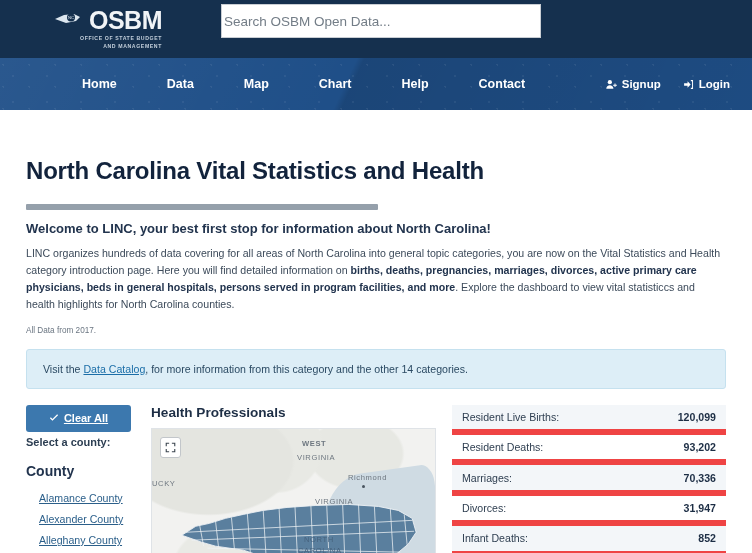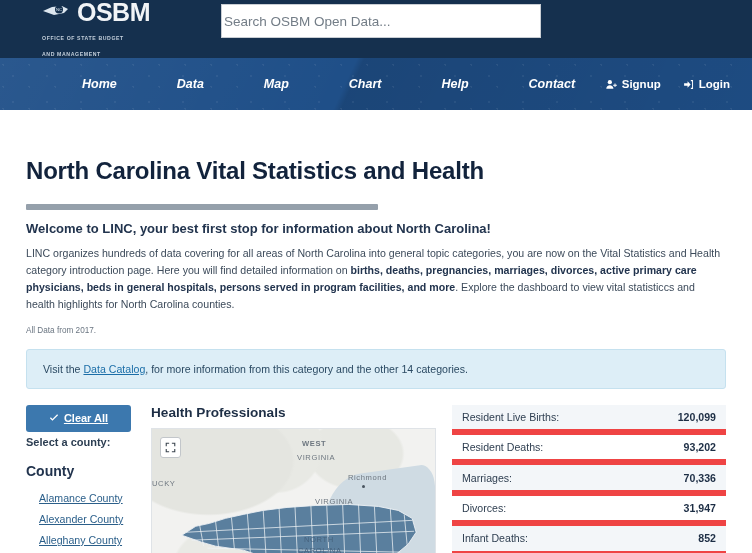--- a/index.html
+++ b/index.html
@@ -15,23 +15,22 @@
     height: 58px;
     background: #15304e;
     display: flex;
     align-items: center;
     position: relative;
   }
   .logo-wrap {
     margin-left: 42px;
     display: flex;
     flex-direction: column;
-    align-items: flex-start;
+    align-items: flex-end;
     width: 120px;
-    gap: 8px;
   }
   .logo-main {
     display: flex;
     align-items: center;
     color: #ffffff;
   }
   .logo-nc {
     width: 34px; height: 16px;
     margin-right: 1px;
     position: relative;
@@ -85,24 +84,23 @@
     background:
       radial-gradient(circle at 12% 30%, rgba(255,255,255,.07) 0 1px, transparent 1px),
       radial-gradient(circle at 38% 70%, rgba(255,255,255,.06) 0 1px, transparent 1px),
       linear-gradient(115deg, rgba(255,255,255,.05) 0%, rgba(0,0,0,0) 46%, rgba(0,0,0,.12) 47%, rgba(0,0,0,.05) 100%);
     background-size: 26px 22px, 34px 26px, 100% 100%;
     pointer-events: none;
   }
   .nav-links {
     display: flex;
     margin-left: 58px;
-    gap: 12px;
+    gap: 2px;
     position: relative;
     z-index: 2;
-    font-style: italic;
   }
   .nav-links a {
     color: #ffffff;
     text-decoration: none;
     font-size: 12.5px;
     font-weight: bold;
     padding: 6px 24px;
     white-space: nowrap;
   }
   .nav-right {

